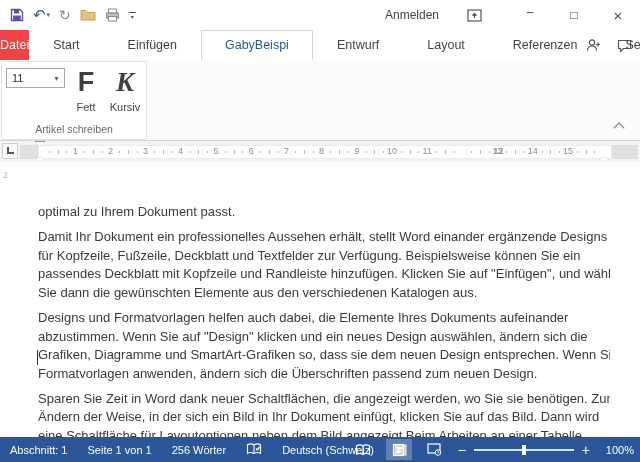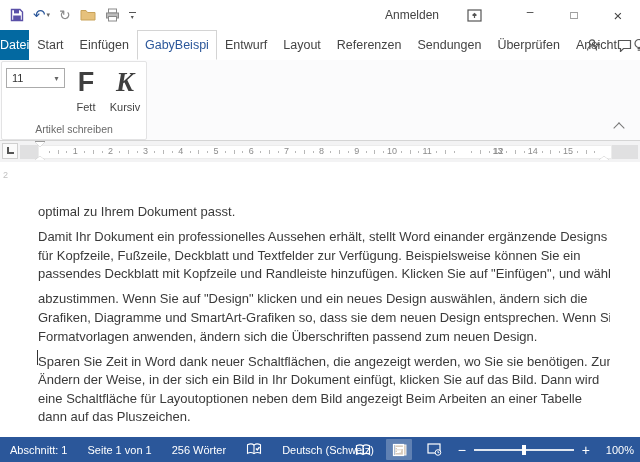--- a/index.html
+++ b/index.html
@@ -20,23 +20,23 @@
   .win-title { position:absolute; left:0; right:0; top:0; height:30px; display:flex; align-items:center; justify-content:center; font-size:12px; color:#4a4a4a; pointer-events:none;margin-top:42px; }
   .tb-right { position:absolute; right:0; top:0; height:30px; display:flex; align-items:center; }
   .signin { font-size:12px; color:#444; margin-right:28px; }
   .ribbon-disp { margin-right:26px; }
   .winctl { display:flex; height:30px; }
   .winbtn { width:44px; height:30px; display:flex; align-items:center; justify-content:center; font-size:12px; color:#444; }
   .winbtn.min span { position:relative; top:-3px; }
 
   
   .tabrow { position:absolute; top:30px; left:0; width:640px; height:30px; background:#fff; display:flex; align-items:stretch; }
-  .file-tab { width:57px; background:#0369a1; color:#fff; font-size:12.5px; display:flex; align-items:center; justify-content:center; }
+  .file-tab { width:57px; background:#ef4444; color:#fff; font-size:12.5px; display:flex; align-items:center; justify-content:center; }
   .tabs { display:flex; align-items:stretch; }
-  .tab { display:flex; align-items:center; padding:0 7px; font-size:12.5px; color:#444; border:1px solid transparent; white-space:nowrap; }
+  .tab { display:flex; align-items:center; padding:0 23px; font-size:12.5px; color:#444; border:1px solid transparent; white-space:nowrap; }
   .tab.active { background:#fff; color:#2b579a; border-color:#d4d4d4; border-bottom-color:#fff; }
   .tellme { display:flex; align-items:center; gap:5px; margin-left:8px; font-size:12.5px; color:#9b9b9b; white-space:nowrap; }
   .tabrow-right { position:absolute; right:8px; top:30px; height:30px; display:flex; align-items:center; gap:16px; }
 
   
   .ribbon { position:absolute; top:60px; left:0; width:640px; height:81px; background:#fbfbfc; border-bottom:1px solid #d5d5d5; }
   .group { position:absolute; left:1px; top:1px; width:146px; height:79px; background:#fff; border:1px solid #e3e3e4; border-radius:2px; }
   .fontsize { position:absolute; left:4px; top:6px; width:59px; height:20px; background:#fff; border:1px solid #ababab; display:flex; align-items:center; font-size:11px; color:#333; }
   .fontsize .val { flex:1; padding-left:5px; }
   .fontsize .dd { width:15px; text-align:center; color:#666; font-size:8px; }
@@ -287,22 +287,24 @@
   <div class="docarea">
     <span class="vrulernum">2</span>
     <div class="doc-text">
         <div class="para">
           <div class="line">optimal zu Ihrem Dokument passt.</div>
         </div>
         <div class="para">
           <div class="line">Damit Ihr Dokument ein professionelles Aussehen erhält, stellt Word einander ergänzende Designs</div>
           <div class="line">für Kopfzeile, Fußzeile, Deckblatt und Textfelder zur Verfügung. Beispielsweise können Sie ein</div>
           <div class="line">passendes Deckblatt mit Kopfzeile und Randleiste hinzufügen. Klicken Sie auf "Einfügen", und wählen</div>
+          <div class="line">Sie dann die gewünschten Elemente aus den verschiedenen Katalogen aus.</div>
         </div>
         <div class="para">
+          <div class="line">Designs und Formatvorlagen helfen auch dabei, die Elemente Ihres Dokuments aufeinander</div>
           <div class="line">abzustimmen. Wenn Sie auf "Design" klicken und ein neues Design auswählen, ändern sich die</div>
           <div class="line">Grafiken, Diagramme und SmartArt-Grafiken so, dass sie dem neuen Design entsprechen. Wenn Sie</div>
           <div class="line">Formatvorlagen anwenden, ändern sich die Überschriften passend zum neuen Design.</div>
         </div>
         <div class="para">
           <div class="line">Sparen Sie Zeit in Word dank neuer Schaltflächen, die angezeigt werden, wo Sie sie benötigen. Zum</div>
           <div class="line">Ändern der Weise, in der sich ein Bild in Ihr Dokument einfügt, klicken Sie auf das Bild. Dann wird</div>
           <div class="line">eine Schaltfläche für Layoutoptionen neben dem Bild angezeigt Beim Arbeiten an einer Tabelle</div>
           <div class="line">dann auf das Pluszeichen.</div>
         </div>

